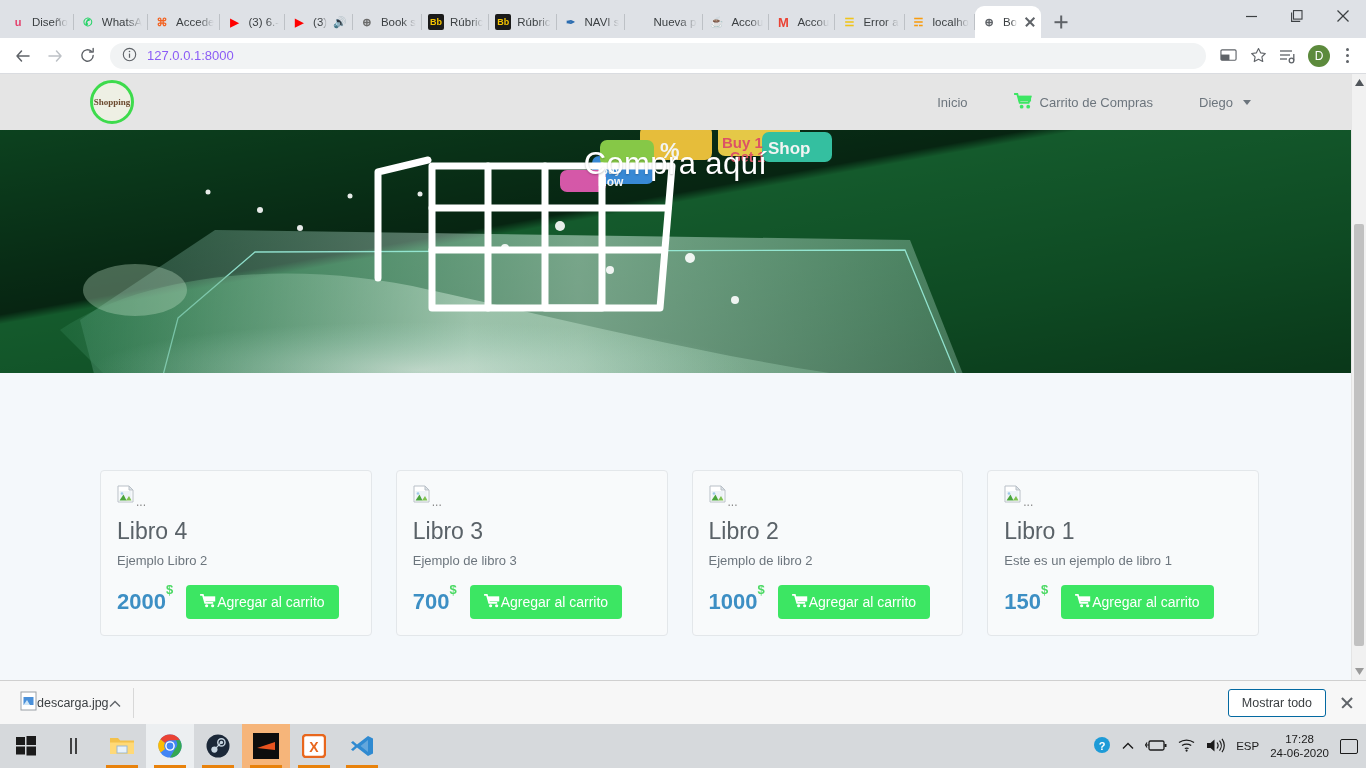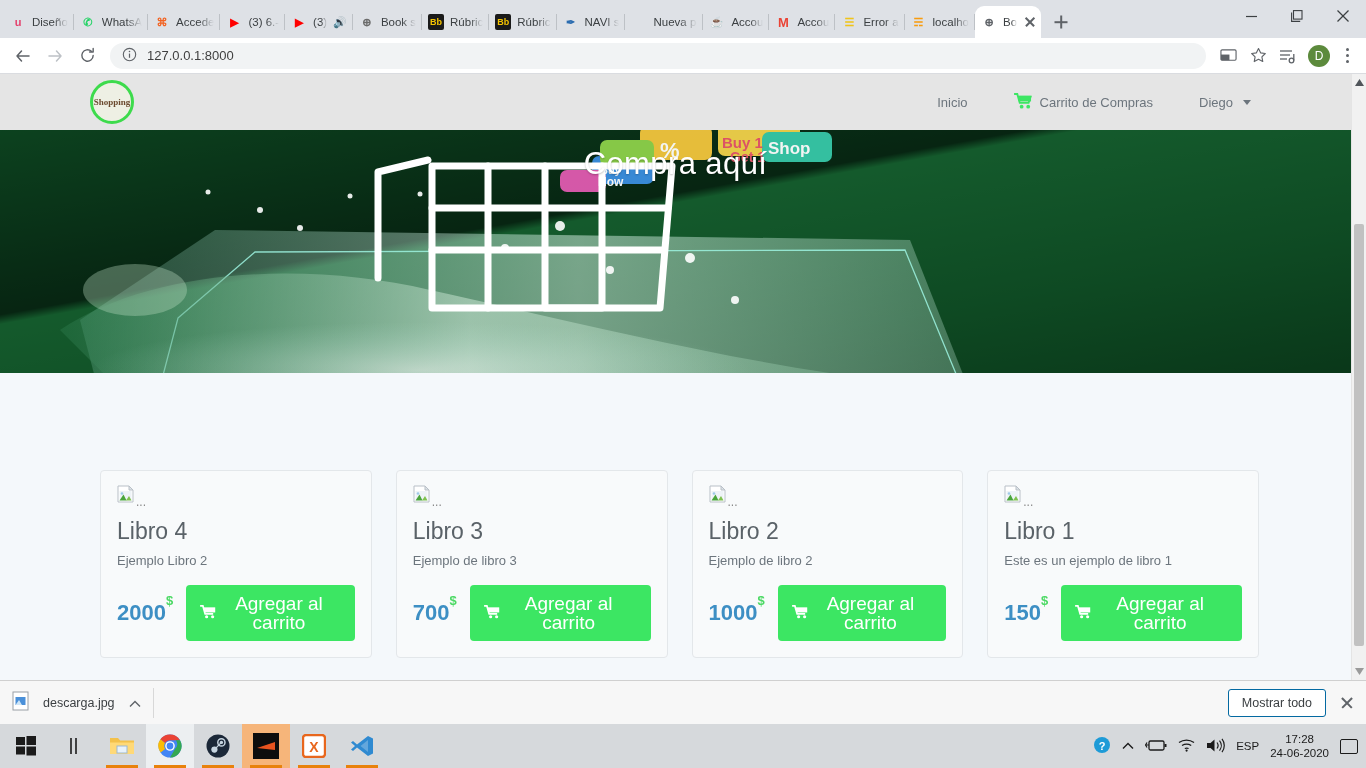--- a/index.html
+++ b/index.html
@@ -68,21 +68,21 @@
 
   
   .toolbar {
     height: 36px; background:#fff; display:flex; align-items:center;
     padding: 0 8px; gap: 2px; border-bottom:1px solid #dadce0;
   }
   .navbtn { width:30px; height:30px; display:flex; align-items:center; justify-content:center; border-radius:50%; }
   .omnibox {
     flex:1; height:26px; background:#f1f3f4; border-radius:13px;
     display:flex; align-items:center; gap:10px; padding:0 12px; margin:0 6px;
-    font-size:13px; color:#404040;
+    font-size:13px; color:#8b5cf6;
   }
   .tbicon { width:28px; height:28px; display:flex; align-items:center; justify-content:center; }
   .avatar {
     width:22px; height:22px; border-radius:50%; background:#5c8a3c;
     color:#fff; font-size:12px; display:flex; align-items:center; justify-content:center;
     margin:0 4px;
   }
   .kebab { width:22px; display:flex; flex-direction:column; align-items:center; gap:3px; }
   .kebab i { width:3px; height:3px; border-radius:50%; background:#5f6368; display:block; }
 
@@ -130,30 +130,30 @@
   }
   .brokenimg { display:flex; align-items:flex-start; gap:2px; height:26px; }
   .brokenimg .dots { font-size:12px; color:#888; align-self:flex-end; padding-bottom:2px; }
   .ptitle { font-size:23px; font-weight:400; color:#5a6268; margin-top:6px; line-height:1.25; }
   .pdesc  { font-size:13px; color:#6c757d; margin-top:7px; }
   .prow { display:flex; align-items:center; gap:13px; margin-top:17px; }
   .price { font-size:22px; font-weight:bold; color:#3d8fc4; line-height:1; }
   .price sup { color:#4cd964; font-size:13px; font-weight:bold; top:-.55em; position:relative; }
   .addbtn {
     background:#3ce663; color:#fff; border:none; border-radius:4px;
-    padding: 9px 14px; font-size:19px; display:flex; align-items:center; gap:0;
+    padding: 9px 14px; font-size:14px; display:flex; align-items:center; gap:0;
     font-family:"Liberation Sans", sans-serif; line-height:1;
   }
 
   
   .shelf {
     height:44px; background:#f7f7f7; border-top:1px solid #d0d0d0;
     display:flex; align-items:center; padding:0 12px; gap:10px;
   }
-  .dlitem { display:flex; align-items:center; gap:14px; padding-right:12px; border-right:1px solid #d8d8d8; height:30px;}
+  .dlitem { display:flex; align-items:center; padding-right:12px; border-right:1px solid #d8d8d8; height:30px;margin-left:8px;}
   .dlname { font-size:12.5px; color:#3c4043; }
   .shelfright { margin-left:auto; display:flex; align-items:center; gap:14px; }
   .showall {
     border:1px solid #0369a1; border-radius:3px; background:#fff;
     font-size:12.5px; color:#3c4043; padding:6px 13px;
     font-family:"Liberation Sans", sans-serif;
   }
   .shelfclose { width:14px;height:14px;position:relative; }
   .shelfclose::before,.shelfclose::after{content:"";position:absolute;left:0;top:6px;width:14px;height:1.6px;background:#5f6368;}
   .shelfclose::before{transform:rotate(45deg);} .shelfclose::after{transform:rotate(-45deg);}

